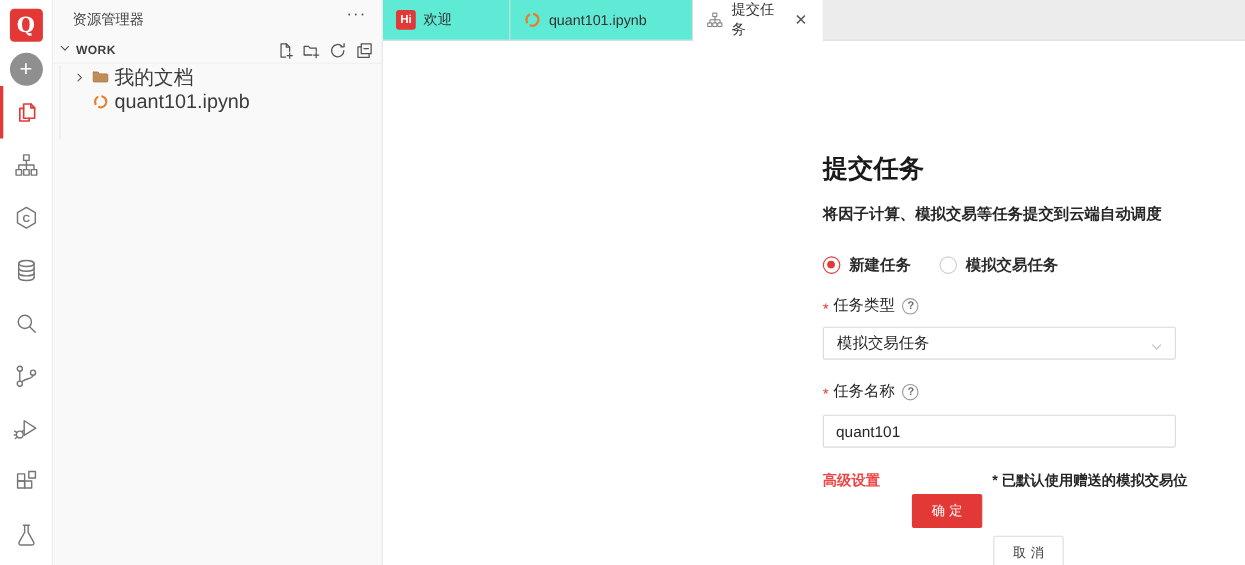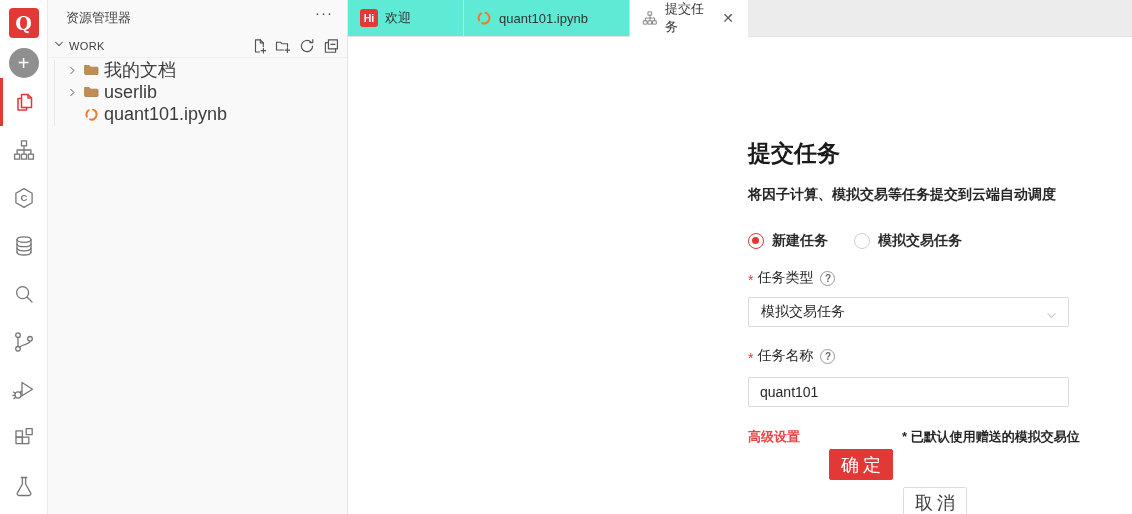--- a/index.html
+++ b/index.html
@@ -19,21 +19,21 @@
   .ab-slot svg{display:block;}
   .ico{stroke:#767676;fill:none;stroke-width:1.3;stroke-linecap:round;stroke-linejoin:round;}
   .ico-red{stroke:#e23936;fill:none;stroke-width:1.5;stroke-linecap:round;stroke-linejoin:round;}
 
   
   .sidebar{position:absolute;left:48px;top:0;bottom:0;width:300px;background:#f9f9f9;border-right:1px solid #e6e6e6;z-index:4;}
   .sb-header{position:relative;height:35px;display:flex;align-items:center;}
   .sb-title{margin-left:18px;font-size:13px;color:#424242;}
   .sb-more{position:absolute;right:14px;top:4px;font-size:15px;letter-spacing:1px;color:#4d4d4d;cursor:pointer;}
   .sb-work{position:relative;height:23px;display:flex;align-items:center;padding-left:4px;border-bottom:1px solid rgba(0,0,0,0.04);}
-  .sb-work-label{font-size:11px;font-weight:400;color:#3d3d3d;letter-spacing:0.4px;margin-left:3px;}
+  .sb-work-label{font-size:11px;font-weight:700;color:#3d3d3d;letter-spacing:0.4px;margin-left:3px;}
   .sb-work-actions{position:absolute;right:8px;top:3px;display:flex;gap:8px;}
   .sb-work-actions svg{display:block;}
   .ico-sm{stroke:#525252;fill:none;stroke-width:1.15;stroke-linecap:round;stroke-linejoin:round;}
   .tree{position:relative;padding-top:1px;}
   .tree-guide{position:absolute;left:6px;top:2px;height:66px;width:1px;background:#e7e7e7;}
   .tree-row{height:22px;display:flex;align-items:center;padding-left:18px;cursor:pointer;}
   .tw-chevron{width:18px;display:flex;align-items:center;}
   .tw-spacer{width:18px;}
   .tw-icon{width:20px;display:flex;align-items:center;}
   .tree-label{font-size:18px;color:#3c3c3c;}
@@ -66,21 +66,21 @@
   .f-label-type{top:129px;} .f-label-name{top:207px;}
   .req{color:#e23936;margin-right:4px;font-size:14px;transform:translateY(2px);}
   .help{width:15px;height:15px;border-radius:50%;border:1px solid #9a9a9a;color:#6b6b6b;font-size:10px;
     display:flex;align-items:center;justify-content:center;margin-left:7px;font-weight:700;}
   .box{width:321px;height:30px;border:1px solid #d9d9d9;border-radius:2px;background:#fff;font-size:14px;color:#262626;}
   .f-select{top:157px;display:flex;align-items:center;padding:0 12px;position:absolute;cursor:pointer;}
   .sel-chevron{position:absolute;right:11px;top:10px;}
   .f-input{top:237px;position:absolute;padding:0 11px;outline:none;font-family:inherit;}
   .f-advanced{top:288px;font-size:13px;font-weight:600;color:#ef4444;cursor:pointer;text-align:center;}
   .f-note{top:288px;left:154px;font-size:13px;font-weight:700;color:#262626;white-space:nowrap;}
-  .btn{position:absolute;top:309px;width:64px;height:31px;border-radius:2px;font-size:18px;display:flex;align-items:center;justify-content:center;letter-spacing:4px;padding-left:4px;cursor:pointer;}
+  .btn{position:absolute;top:309px;width:64px;height:31px;border-radius:2px;font-size:12px;display:flex;align-items:center;justify-content:center;letter-spacing:4px;padding-left:4px;cursor:pointer;}
   .btn-ok{left:81px;background:#e23936;color:#fff;border:1px solid #e23936;}
   .btn-cancel{left:155px;background:#fff;color:#3d3d3d;border:1px solid #dcdcdc;margin-top:38px;}
 </style>
 </head>
 <body>
 
 <div id="app">
 
   <div class="activitybar">
     <div class="ab-logo">
@@ -224,33 +224,20 @@
             </svg>
           </span>
         <span class="tw-icon">
             <svg width="16" height="16" viewBox="0 0 16 16">
               <path d="M1.5 4 h4.6 l1.4 1.7 h6.5 a0.9 0.9 0 0 1 0.9 0.9 v5.5 a0.9 0.9 0 0 1 -0.9 0.9 H2.4 a0.9 0.9 0 0 1 -0.9 -0.9 V4.9 a0.9 0.9 0 0 1 0.9 -0.9 z" fill="#bf8d55" stroke="#aa7c46" stroke-width="0.8" transform="translate(-0.9,-0.5)"></path>
             </svg>
           </span>
         <span class="tree-label">我的文档</span>
       </div>
       <div class="tree-row">
-        <span class="tw-chevron">
-            <svg width="13" height="13" viewBox="0 0 16 16" class="ico-sm">
-              <path d="M6 4.2 L9.8 8 L6 11.8"></path>
-            </svg>
-          </span>
-        <span class="tw-icon">
-            <svg width="16" height="16" viewBox="0 0 16 16">
-              <path d="M1.5 4 h4.6 l1.4 1.7 h6.5 a0.9 0.9 0 0 1 0.9 0.9 v5.5 a0.9 0.9 0 0 1 -0.9 0.9 H2.4 a0.9 0.9 0 0 1 -0.9 -0.9 V4.9 a0.9 0.9 0 0 1 0.9 -0.9 z" fill="#bf8d55" stroke="#aa7c46" stroke-width="0.8" transform="translate(-0.9,-0.5)"></path>
-            </svg>
-          </span>
-        <span class="tree-label">userlib</span>
-      </div>
-      <div class="tree-row">
         <span class="tw-spacer"></span>
         <span class="tw-icon">
             <svg width="15" height="15" viewBox="0 0 16 16">
               <circle cx="8" cy="8" r="5.4" fill="none" stroke="#ea7c2c" stroke-width="2.1" stroke-dasharray="7.5 4.5" stroke-linecap="round" transform="rotate(25 8 8)"></circle>
             </svg>
           </span>
         <span class="tree-label">quant101.ipynb</span>
       </div>
     </div>
   </div>

